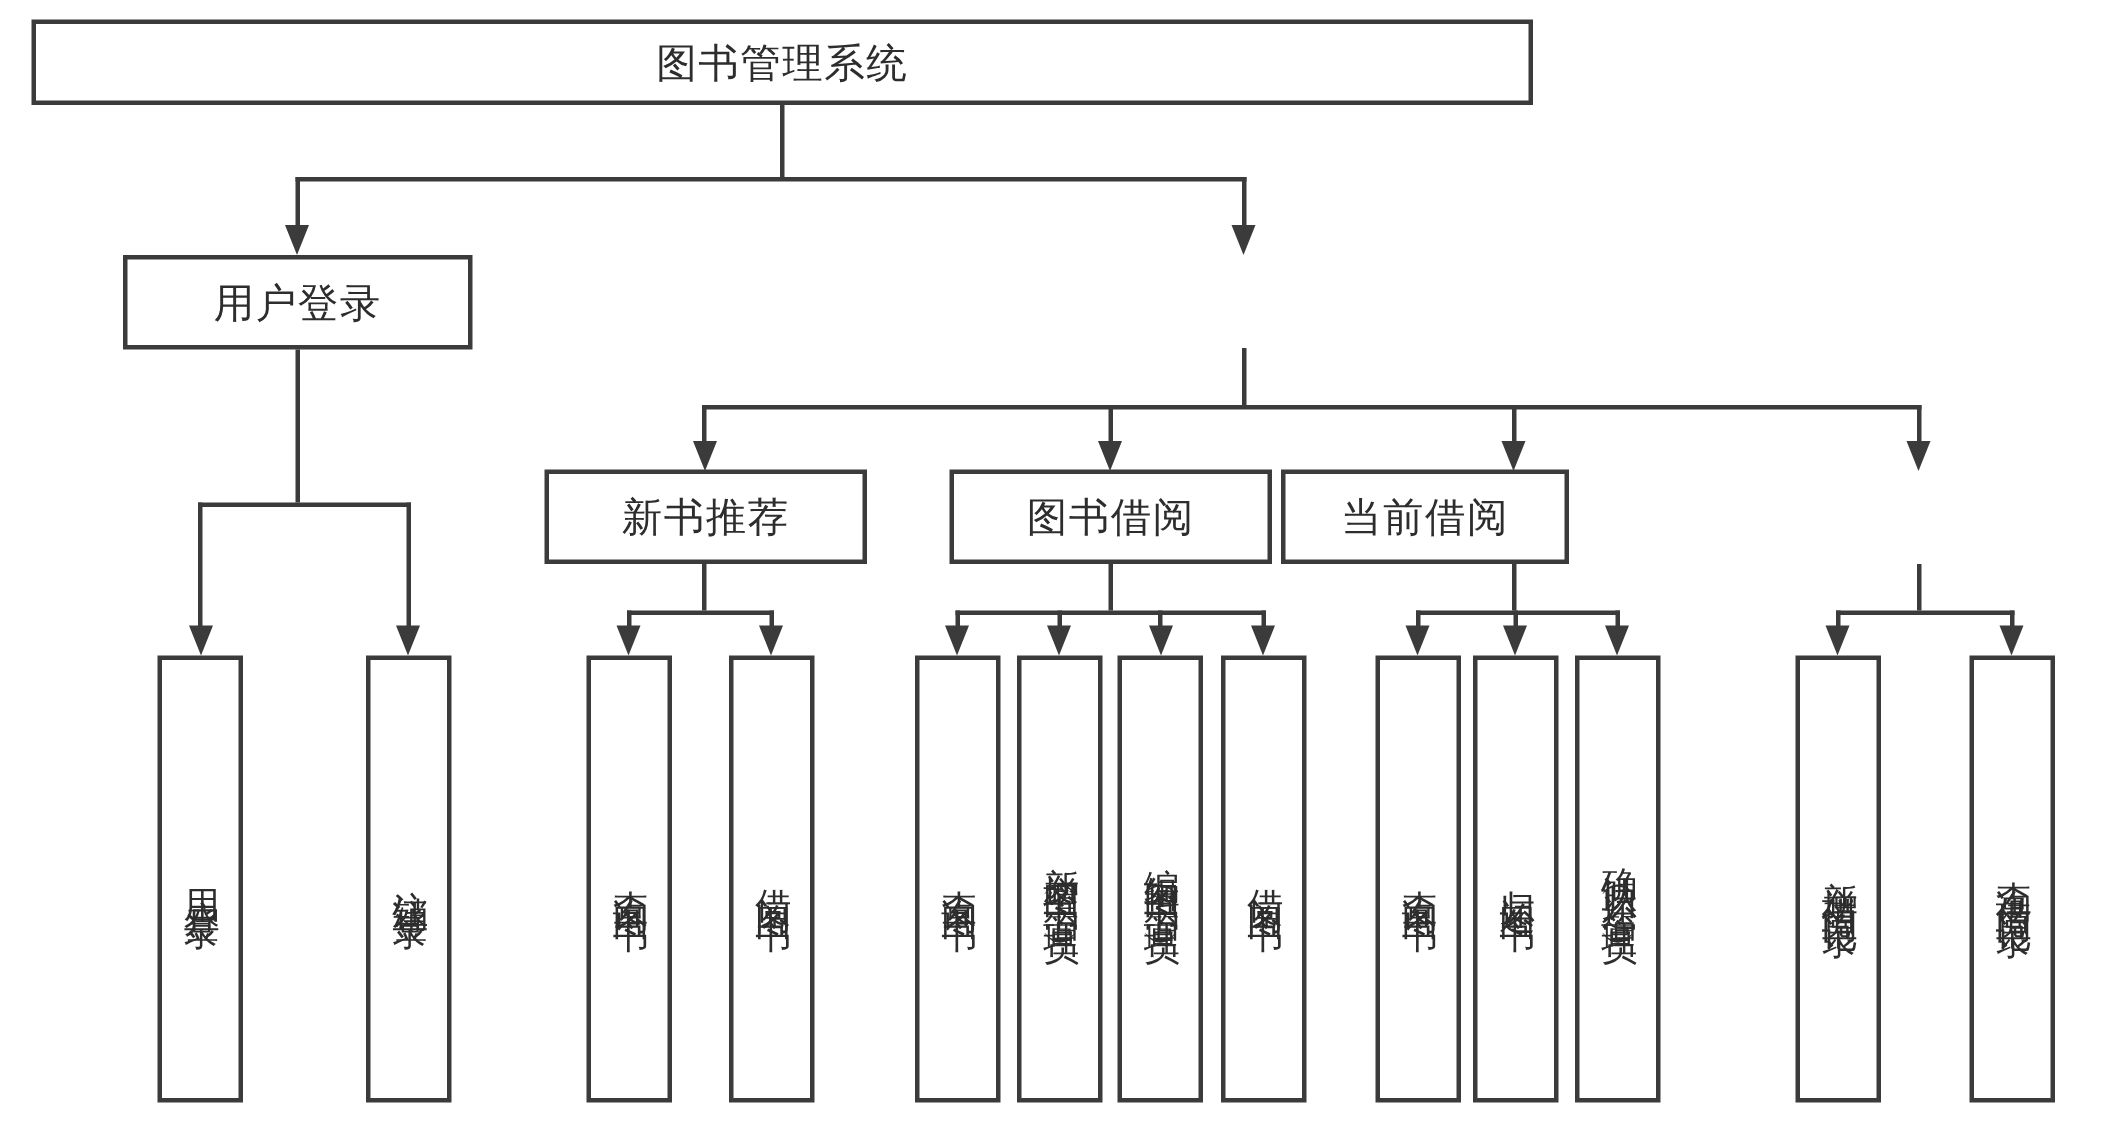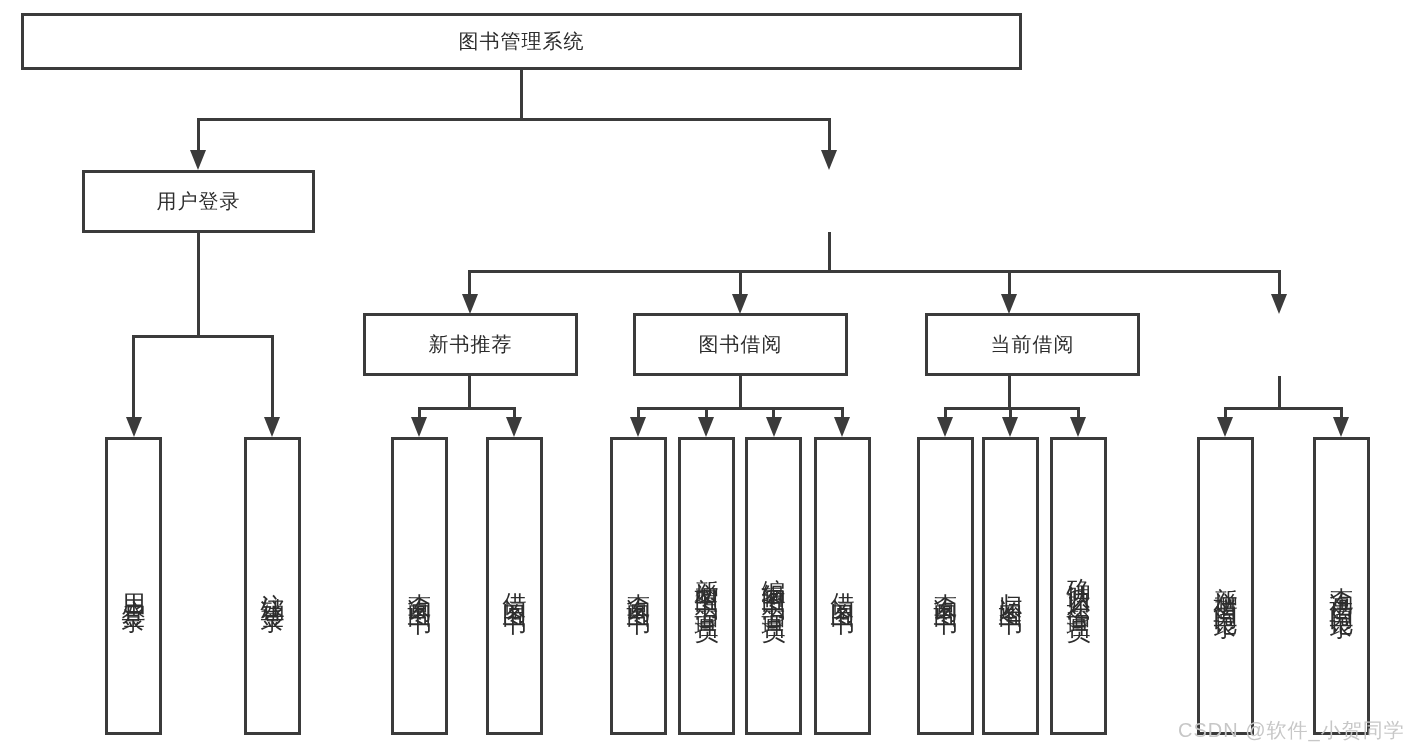--- a/index.html
+++ b/index.html
@@ -6,21 +6,21 @@
   .canvas {
     position:relative; width:1405px; height:747px; overflow:hidden;
     background:var(--background,#ffffff);
     font-family:"Liberation Sans", sans-serif;
     color:var(--text,#2d2d2d);
   }
   .box {
     position:absolute; box-sizing:border-box;
     border:3px solid var(--line,#3b3b3b); background:#fff;
     display:flex; align-items:center; justify-content:center;
-    font-size:20px; letter-spacing:1px; white-space:nowrap;
+    font-size:27px; letter-spacing:1px; white-space:nowrap;
   }
   .vbox {
     writing-mode:vertical-rl;
     font-size:24px; letter-spacing:6px; white-space:normal;
   }
   .ln  { position:absolute; background:var(--line,#3b3b3b); }
   .arr {
     position:absolute; width:0; height:0;
     border-left:8px solid transparent; border-right:8px solid transparent;
     border-top:20px solid var(--line,#3b3b3b);
@@ -35,21 +35,21 @@
 <body>
 
 <div class="canvas">
 
   <div class="box" style="left:21px;top:13px;width:1001px;height:57px">图书管理系统</div>
 
   <div class="box" style="left:82px;top:170px;width:233px;height:63px">用户登录</div>
 
   <div class="box" style="left:633px;top:313px;width:215px;height:63px">图书借阅</div>
   <div class="box" style="left:363px;top:313px;width:215px;height:63px">新书推荐</div>
-  <div class="box" style="left:925px;top:313px;width:215px;height:63px">当前借阅</div>
+  <div class="box" style="left:854px;top:313px;width:192px;height:63px">当前借阅</div>
 
   <div class="box vbox" style="left:105px;top:437px;width:57px;height:298px">用户登录</div>
   <div class="box vbox" style="left:244px;top:437px;width:57px;height:298px">注销登录</div>
 
   <div class="box vbox" style="left:391px;top:437px;width:57px;height:298px">查询图书</div>
   <div class="box vbox" style="left:486px;top:437px;width:57px;height:298px">借阅图书</div>
 
   <div class="box vbox" style="left:610px;top:437px;width:57px;height:298px">查询图书</div>
   <div class="box vbox" style="left:678px;top:437px;width:57px;height:298px">新增图书（管理员）</div>
   <div class="box vbox" style="left:745px;top:437px;width:57px;height:298px">编辑图书（管理员）</div>
@@ -114,15 +114,14 @@
   <div class="ln" style="left:1077px;top:407px;width:3px;height:15px"></div>
   <div class="arr" style="left:1070px;top:417px"></div>
 
   <div class="ln" style="left:1278px;top:376px;width:3px;height:31px"></div>
   <div class="ln" style="left:1224px;top:407px;width:119px;height:3px"></div>
   <div class="ln" style="left:1224px;top:407px;width:3px;height:15px"></div>
   <div class="arr" style="left:1217px;top:417px"></div>
   <div class="ln" style="left:1340px;top:407px;width:3px;height:15px"></div>
   <div class="arr" style="left:1333px;top:417px"></div>
 
-  <div class="wm">CSDN @软件_小贺同学</div>
 
 </div>
 
 </body></html>

